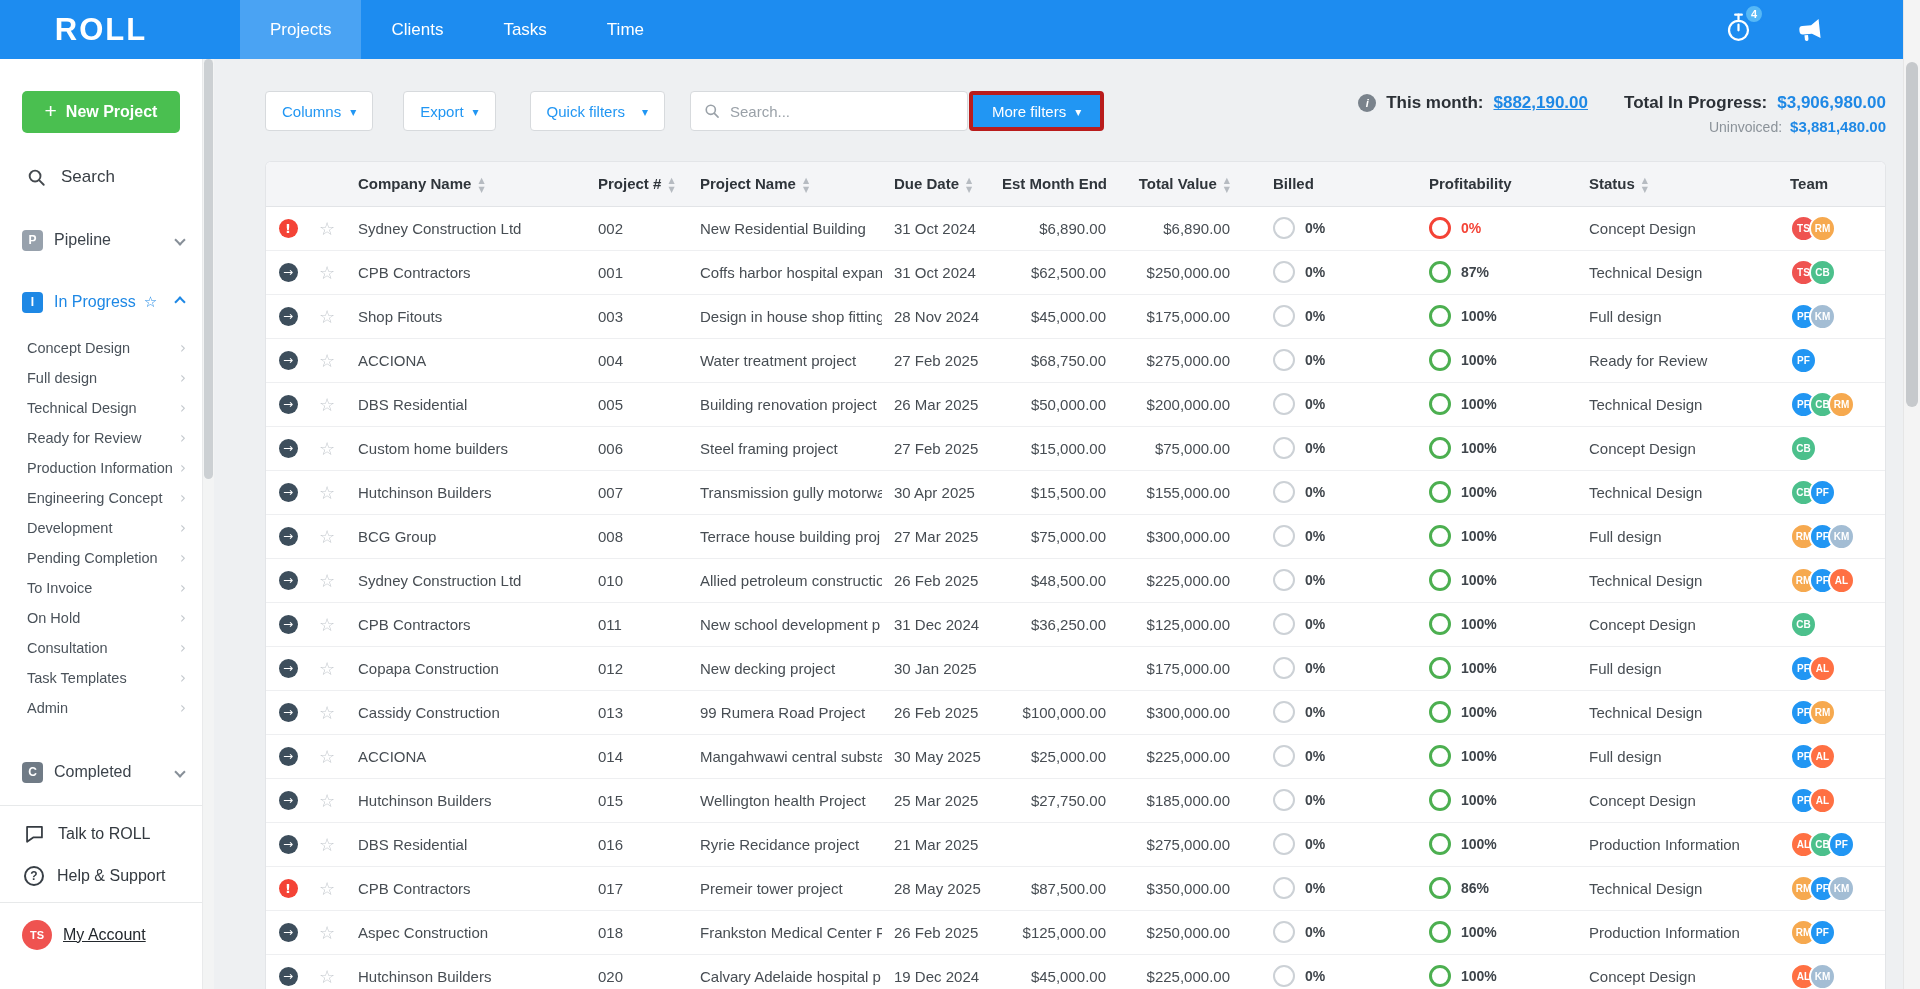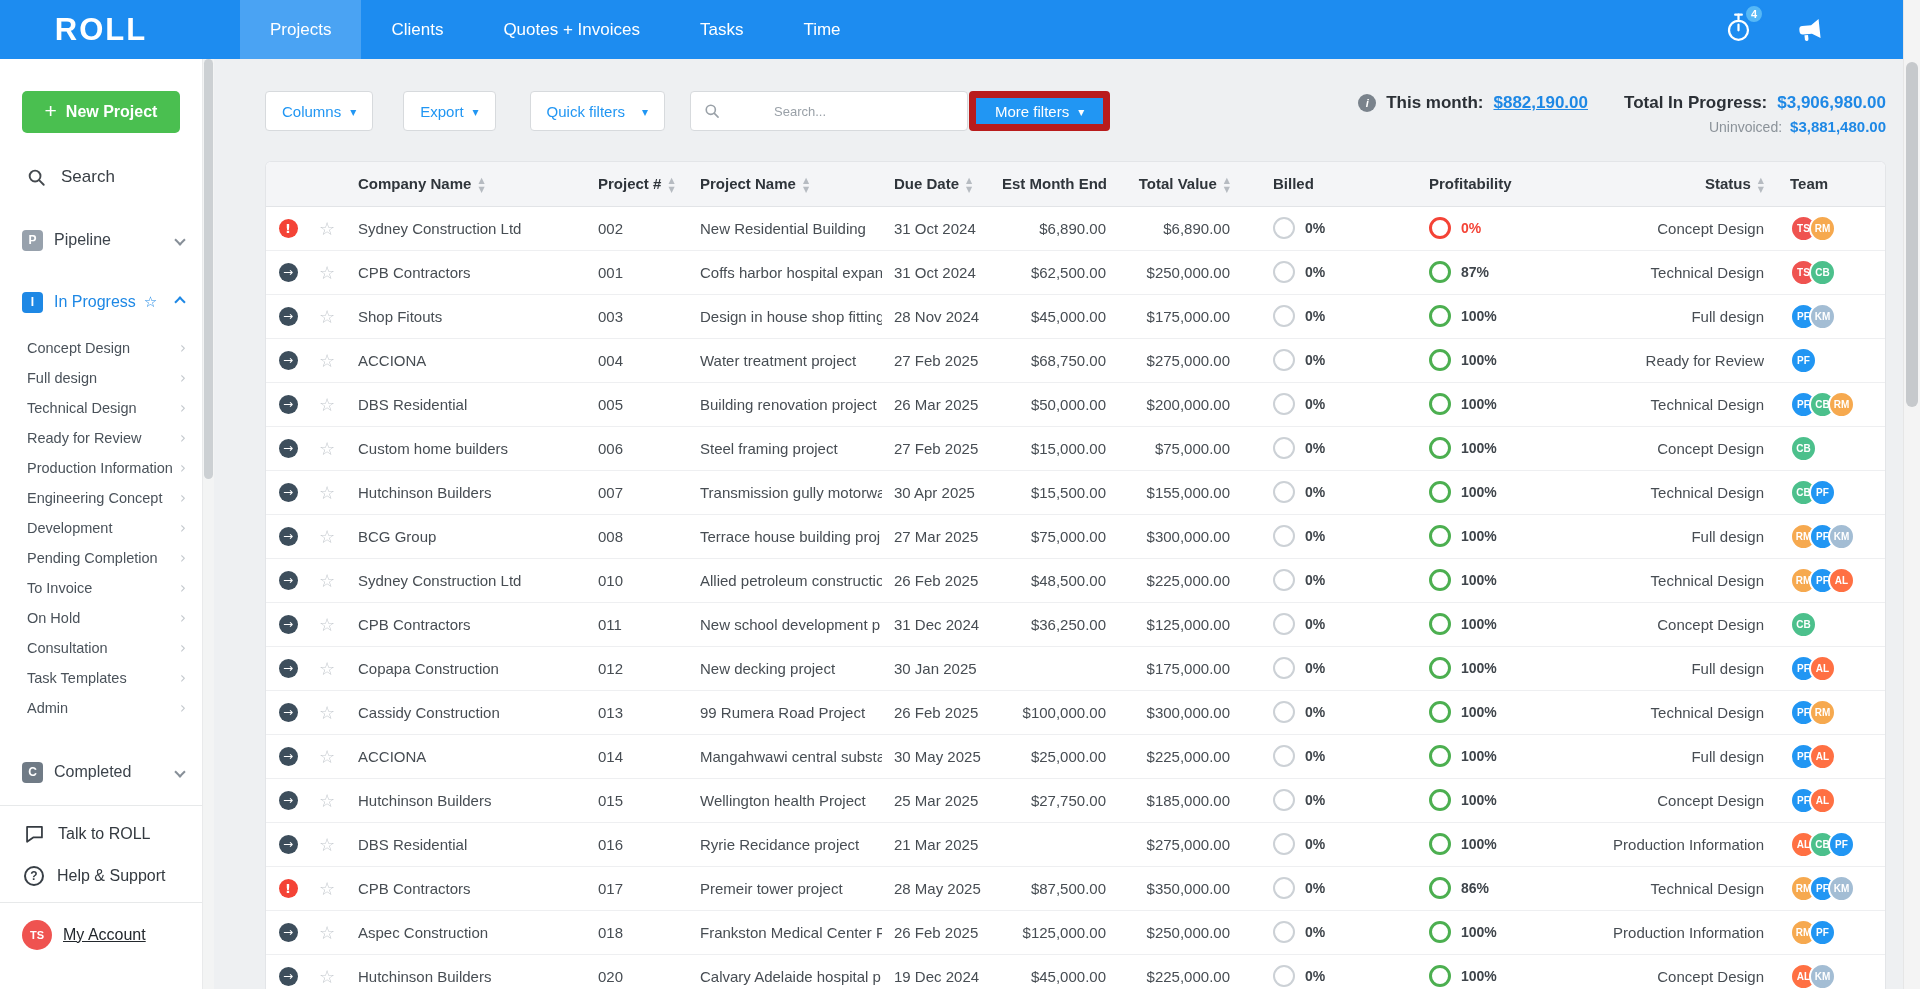--- a/index.html
+++ b/index.html
@@ -57,27 +57,27 @@
   .account-avatar { width:30px; height:30px; border-radius:50%; background:#ef5350; color:#fff;
     font-size:11px; font-weight:bold; display:flex; align-items:center; justify-content:center; }
   .account-label { font-size:16px; color:#23282d; text-decoration:underline; }
 
   
   .content { position:absolute; top:59px; left:214px; width:1689px; height:930px;
     padding:32px 0 8px 51px; background:#eef0f2; overflow:hidden; }
   .toolbar { display:flex; align-items:flex-start; width:1621px; }
   .btn { height:40px; display:flex; align-items:center; gap:9px; border-radius:4px; font-size:15px; cursor:pointer; }
   .btn.light { background:#fff; border:1px solid #d7dadd; color:#2196f3; padding:0 16px; }
-  .btn.primary { background:#2196f3; border:7px solid #b91c1c; color:#fff; padding:0 19px; margin-left:1px; }
+  .btn.primary { background:#2196f3; border:4px solid #b91c1c; color:#fff; padding:0 19px; margin-left:1px; }
   .ml30 { margin-left:30px; } .ml34 { margin-left:34px;gap:17px; }
   .caret { font-size:12px; font-family:"DejaVu Sans",sans-serif; margin-top:2px; }
   .searchbox { margin-left:25px; width:278px; height:40px; background:#fff; border:1px solid #d7dadd;
     border-radius:4px; display:flex; align-items:center; padding:0 10px 0 13px; gap:10px; color:#9aa1a8; }
-  .searchbox input { border:none; outline:none; flex:1; font-size:13px; color:#444;
-    font-family:inherit; background:transparent; min-width:0;margin-left:44px; }
+  .searchbox input { border:none; outline:none; flex:1; font-size:15px; color:#444;
+    font-family:inherit; background:transparent; min-width:0; }
   .searchbox input::placeholder { color:#9aa1a8; }
   .stats { margin-left:auto; display:flex; flex-direction:column; align-items:flex-end; padding-top:2px; }
   .stats-line1 { display:flex; align-items:center; gap:10px; }
   .info-icon { width:18px; height:18px; border-radius:50%; background:#7a838c; color:#fff; font-size:11px;
     font-weight:bold; font-style:italic; display:flex; align-items:center; justify-content:center; }
   .stat-label { font-size:17px; font-weight:bold; color:#2b3036; white-space:nowrap; }
   .stat-value { font-size:17px; font-weight:bold; color:#1e88e5; white-space:nowrap; }
   .stat-value.link { text-decoration:underline; cursor:pointer; }
   .gap28 { width:16px; }
   .stats-line2 { margin-top:5px; display:flex; align-items:center; gap:8px; font-size:14px; color:#8b9299; }
@@ -88,21 +88,21 @@
     border-bottom:none; border-radius:6px 6px 0 0; overflow:hidden; }
   table { width:100%; border-collapse:collapse; table-layout:fixed; }
   th { height:44px; background:#f4f5f7; border-bottom:1px solid #e2e4e7; font-size:15px; color:#2f353b;
     text-align:left; font-weight:bold; white-space:nowrap; overflow:hidden; }
   td { height:44px; border-bottom:1px solid #eeeff1; font-size:15px; color:#474d53;
     white-space:nowrap; overflow:hidden; background:#fff; }
   .c0{width:44px;} .c1{width:34px;} .c2{width:242px;padding-left:14px;} .c3{width:100px;padding-left:12px;}
   .c4{width:196px;padding-left:14px;} .c5{width:120px;padding-left:12px;}
   .c6{width:114px;text-align:right;padding-right:10px;} .c7{width:124px;text-align:right;padding-right:10px;}
   .c8{width:160px;padding-left:33px;} .c9{width:162px;padding-left:29px;}
-  .c10{width:202px;padding-left:27px;text-align:right;} .c11{width:123px;padding-left:26px;}
+  .c10{width:202px;padding-left:27px;} .c11{width:123px;padding-left:26px;}
   .center { text-align:center; }
   .sort { display:inline-flex; flex-direction:column; margin-left:7px; vertical-align:middle;
     line-height:0; gap:2px; cursor:pointer; }
   .sort i { font-style:normal; font-size:8px; line-height:7px; color:#b6bbc1; font-family:"DejaVu Sans",sans-serif; }
   .row-icon { display:inline-flex; width:19px; height:19px; border-radius:50%; align-items:center;
     justify-content:center; color:#fff; font-family:"DejaVu Sans",sans-serif; cursor:pointer; }
   .row-icon.warning { background:#f44336; font-size:13px; font-weight:bold; }
   .row-icon.forward { background:#3d4e5c; font-size:12px; }
   .star { color:#c3c8cd; font-size:18px; font-family:"DejaVu Sans",sans-serif; cursor:pointer; }
   .ringwrap { display:flex; align-items:center; gap:10px; }
@@ -125,21 +125,20 @@
     background:#c6c9cc; border-radius:7px; }
 </style>
 </head>
 <body>
 
 <header class="topbar">
   <div class="logo">ROLL</div>
   <nav class="nav">
       <div class="nav-item active">Projects</div>
       <div class="nav-item">Clients</div>
-      <div class="nav-item">Quotes + Invoices</div>
       <div class="nav-item">Tasks</div>
       <div class="nav-item">Time</div>
     </nav>
   <div class="topbar-right">
     <div class="icon-btn">
       <span>
         <svg width="27" height="29" viewBox="0 0 24 26" fill="none" stroke="#fff" stroke-width="2" stroke-linecap="round">
           <circle cx="12" cy="15.5" r="8.5"></circle>
             <path d="M12 15.5V10.5"></path>
             <path d="M9 1.5h6"></path>

